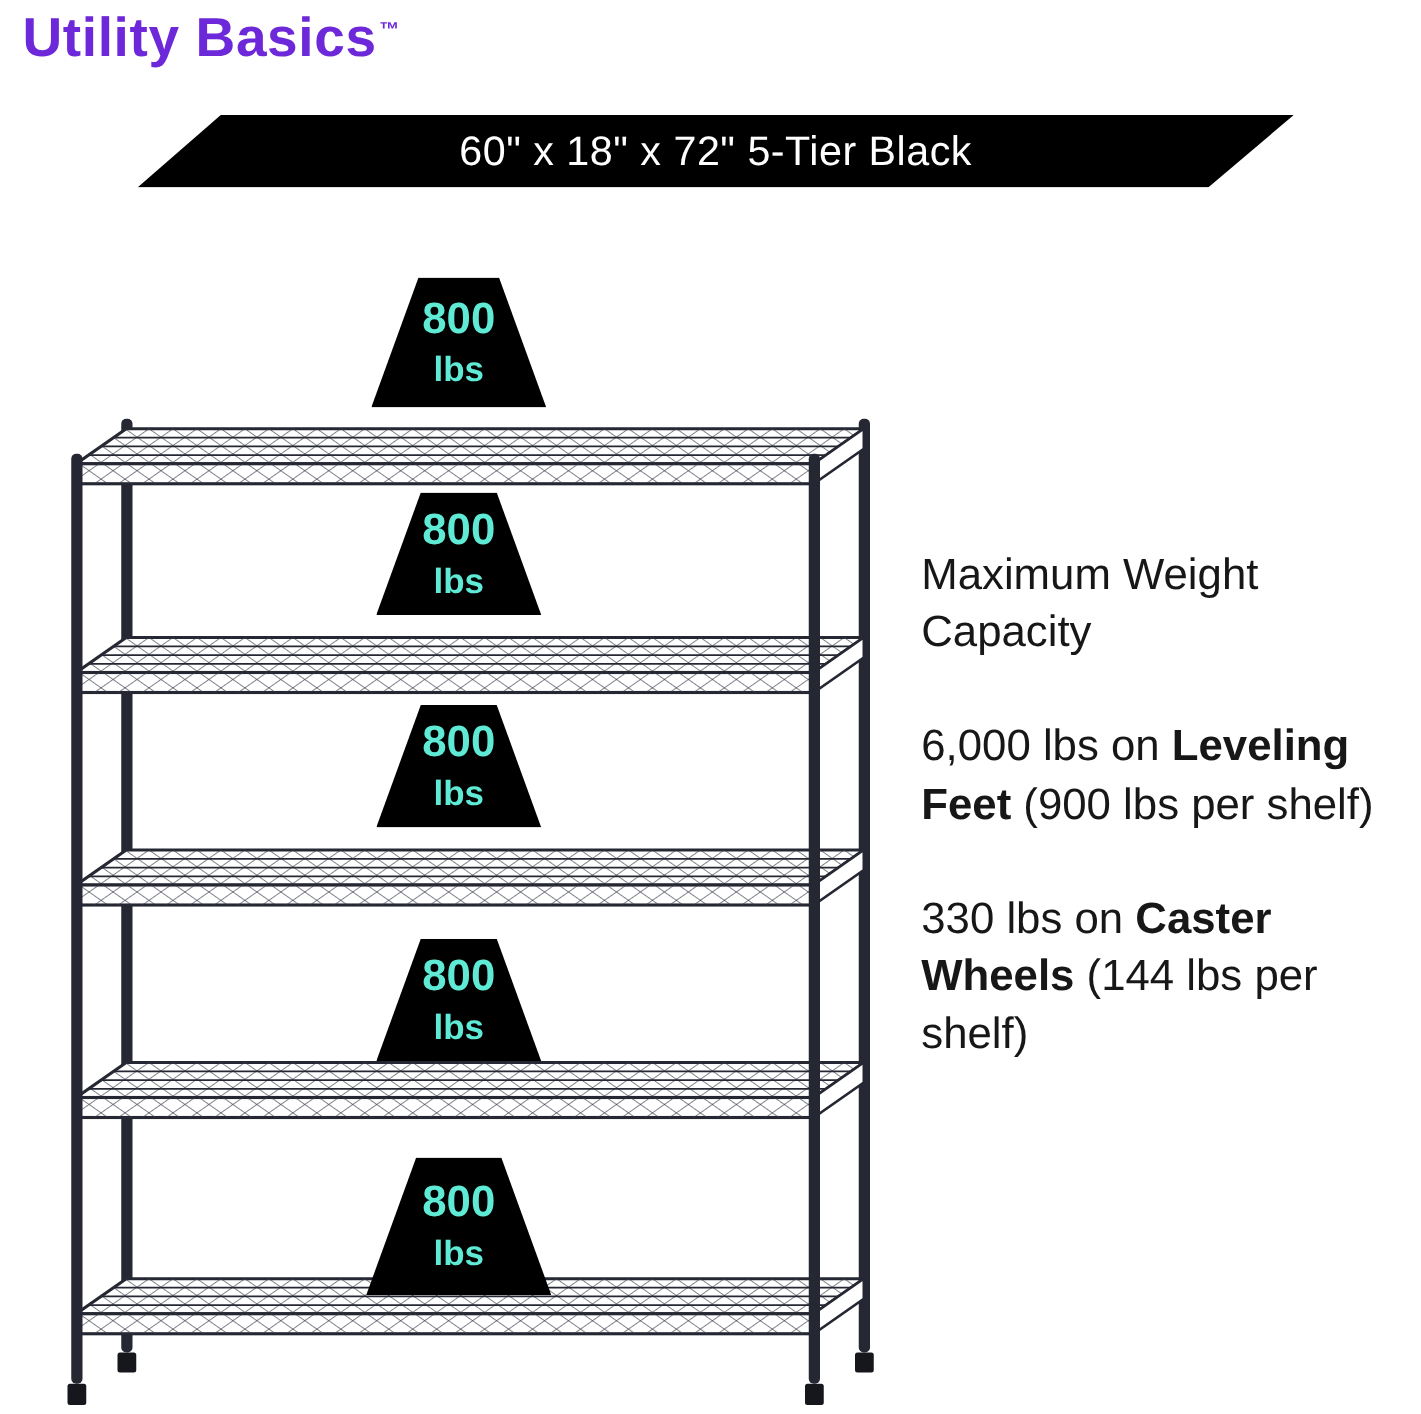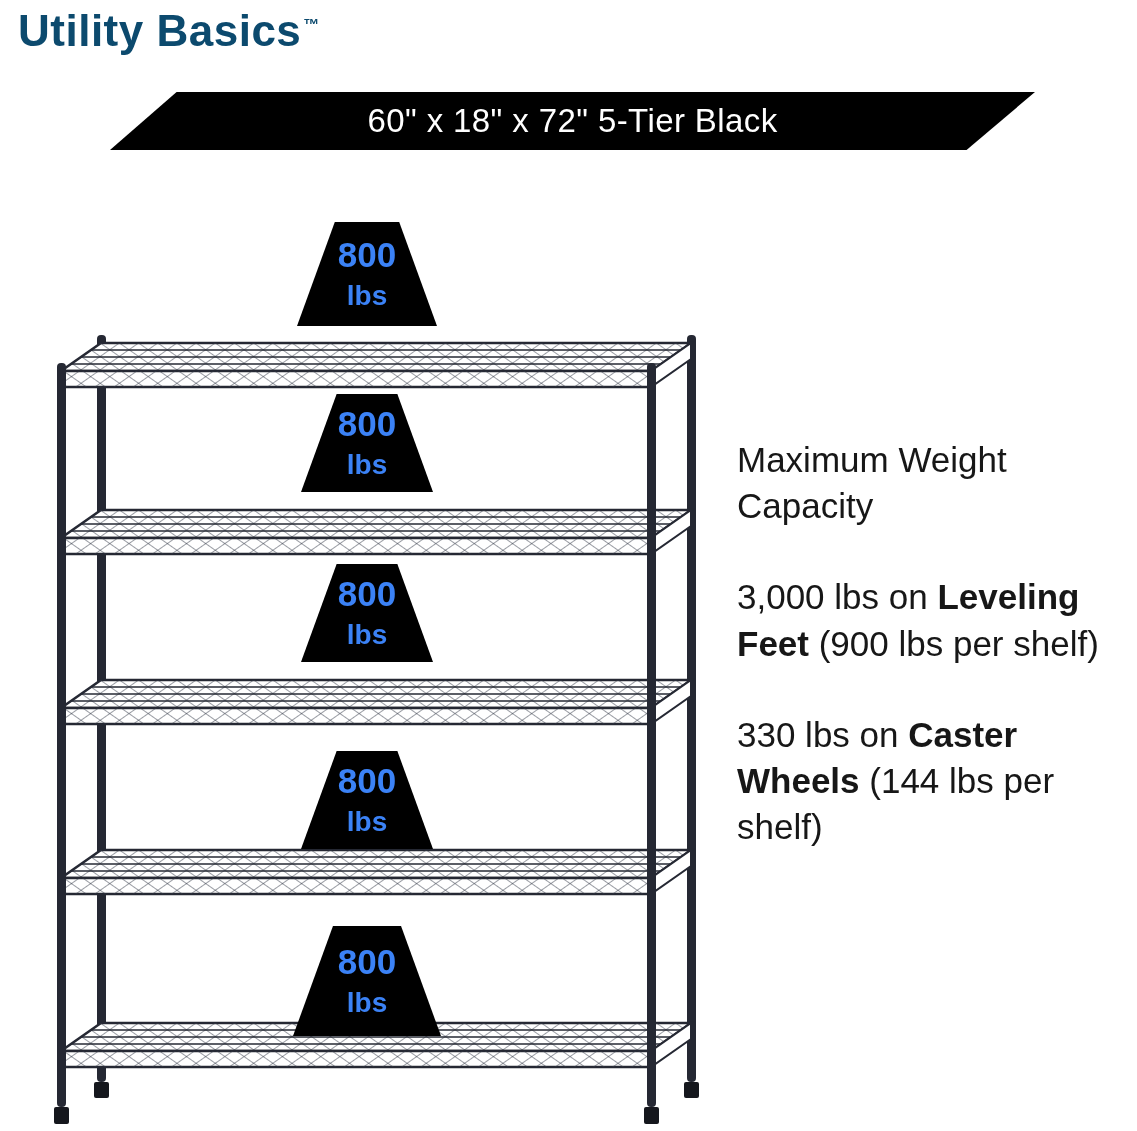--- a/index.html
+++ b/index.html
@@ -2,33 +2,33 @@
 <html><head>
 <meta charset="utf-8">
 <style>
   html,body{margin:0;padding:0;}
   body{
     width:1137px;height:1131px;position:relative;background:#ffffff;
     font-family:"Liberation Sans", sans-serif;color:#141414;overflow:hidden;
   }
   .logo{
     position:absolute;left:18px;top:6px;font-size:44px;font-weight:600;
-    color:#0c4a6e;letter-spacing:0.5px;
+    color:#6d28d9;letter-spacing:0.5px;
   }
   .logo sup{font-size:16px;font-weight:600;vertical-align:super;margin-left:2px;}
   .banner{
     position:absolute;left:110px;top:92px;width:925px;height:58px;background:#000;
     clip-path:polygon(7.2% 0%,100% 0%,92.6% 100%,0% 100%);
     display:flex;align-items:center;justify-content:center;
     color:#fff;font-size:33px;font-weight:500;letter-spacing:0.4px;white-space:pre;
   }
   .banner strong{font-weight:400;}
   .rack-wrap{position:absolute;left:28px;top:305px;width:700px;height:830px;}
   .weight{
-    position:absolute;background:#000;color:#3b82f6;font-weight:700;
+    position:absolute;background:#000;color:#5eead4;font-weight:700;
     clip-path:polygon(27% 0%,73% 0%,100% 100%,0% 100%);
     display:flex;flex-direction:column;align-items:center;justify-content:center;
   }
   .weight .val{font-size:35px;line-height:1.05;}
   .weight .unit{font-size:28px;line-height:1.05;margin-top:7px;text-align:right;}
   .w1{left:297px;top:222px;width:140px;height:104px;}
   .w2{left:301px;top:394px;width:132px;height:98px;}
   .w3{left:301px;top:564px;width:132px;height:98px;}
   .w4{left:301px;top:751px;width:132px;height:98px;}
   .w5{left:293px;top:926px;width:148px;height:110px;}
@@ -114,15 +114,15 @@
   <span class="val">800</span>
   <span class="unit">lbs</span>
 </div>
 <div class="weight w5">
   <span class="val">800</span>
   <span class="unit">lbs</span>
 </div>
 
 <div class="info">
   <h2>Maximum Weight Capacity</h2>
-  <p><span>3,000 lbs on </span><strong>Leveling Feet</strong><span> (900 lbs per shelf)</span></p>
+  <p><span>6,000 lbs on </span><strong>Leveling Feet</strong><span> (900 lbs per shelf)</span></p>
   <p><span>330 lbs on </span><strong>Caster Wheels</strong><span> (144 lbs per shelf)</span></p>
 </div>
 
 </body></html>

